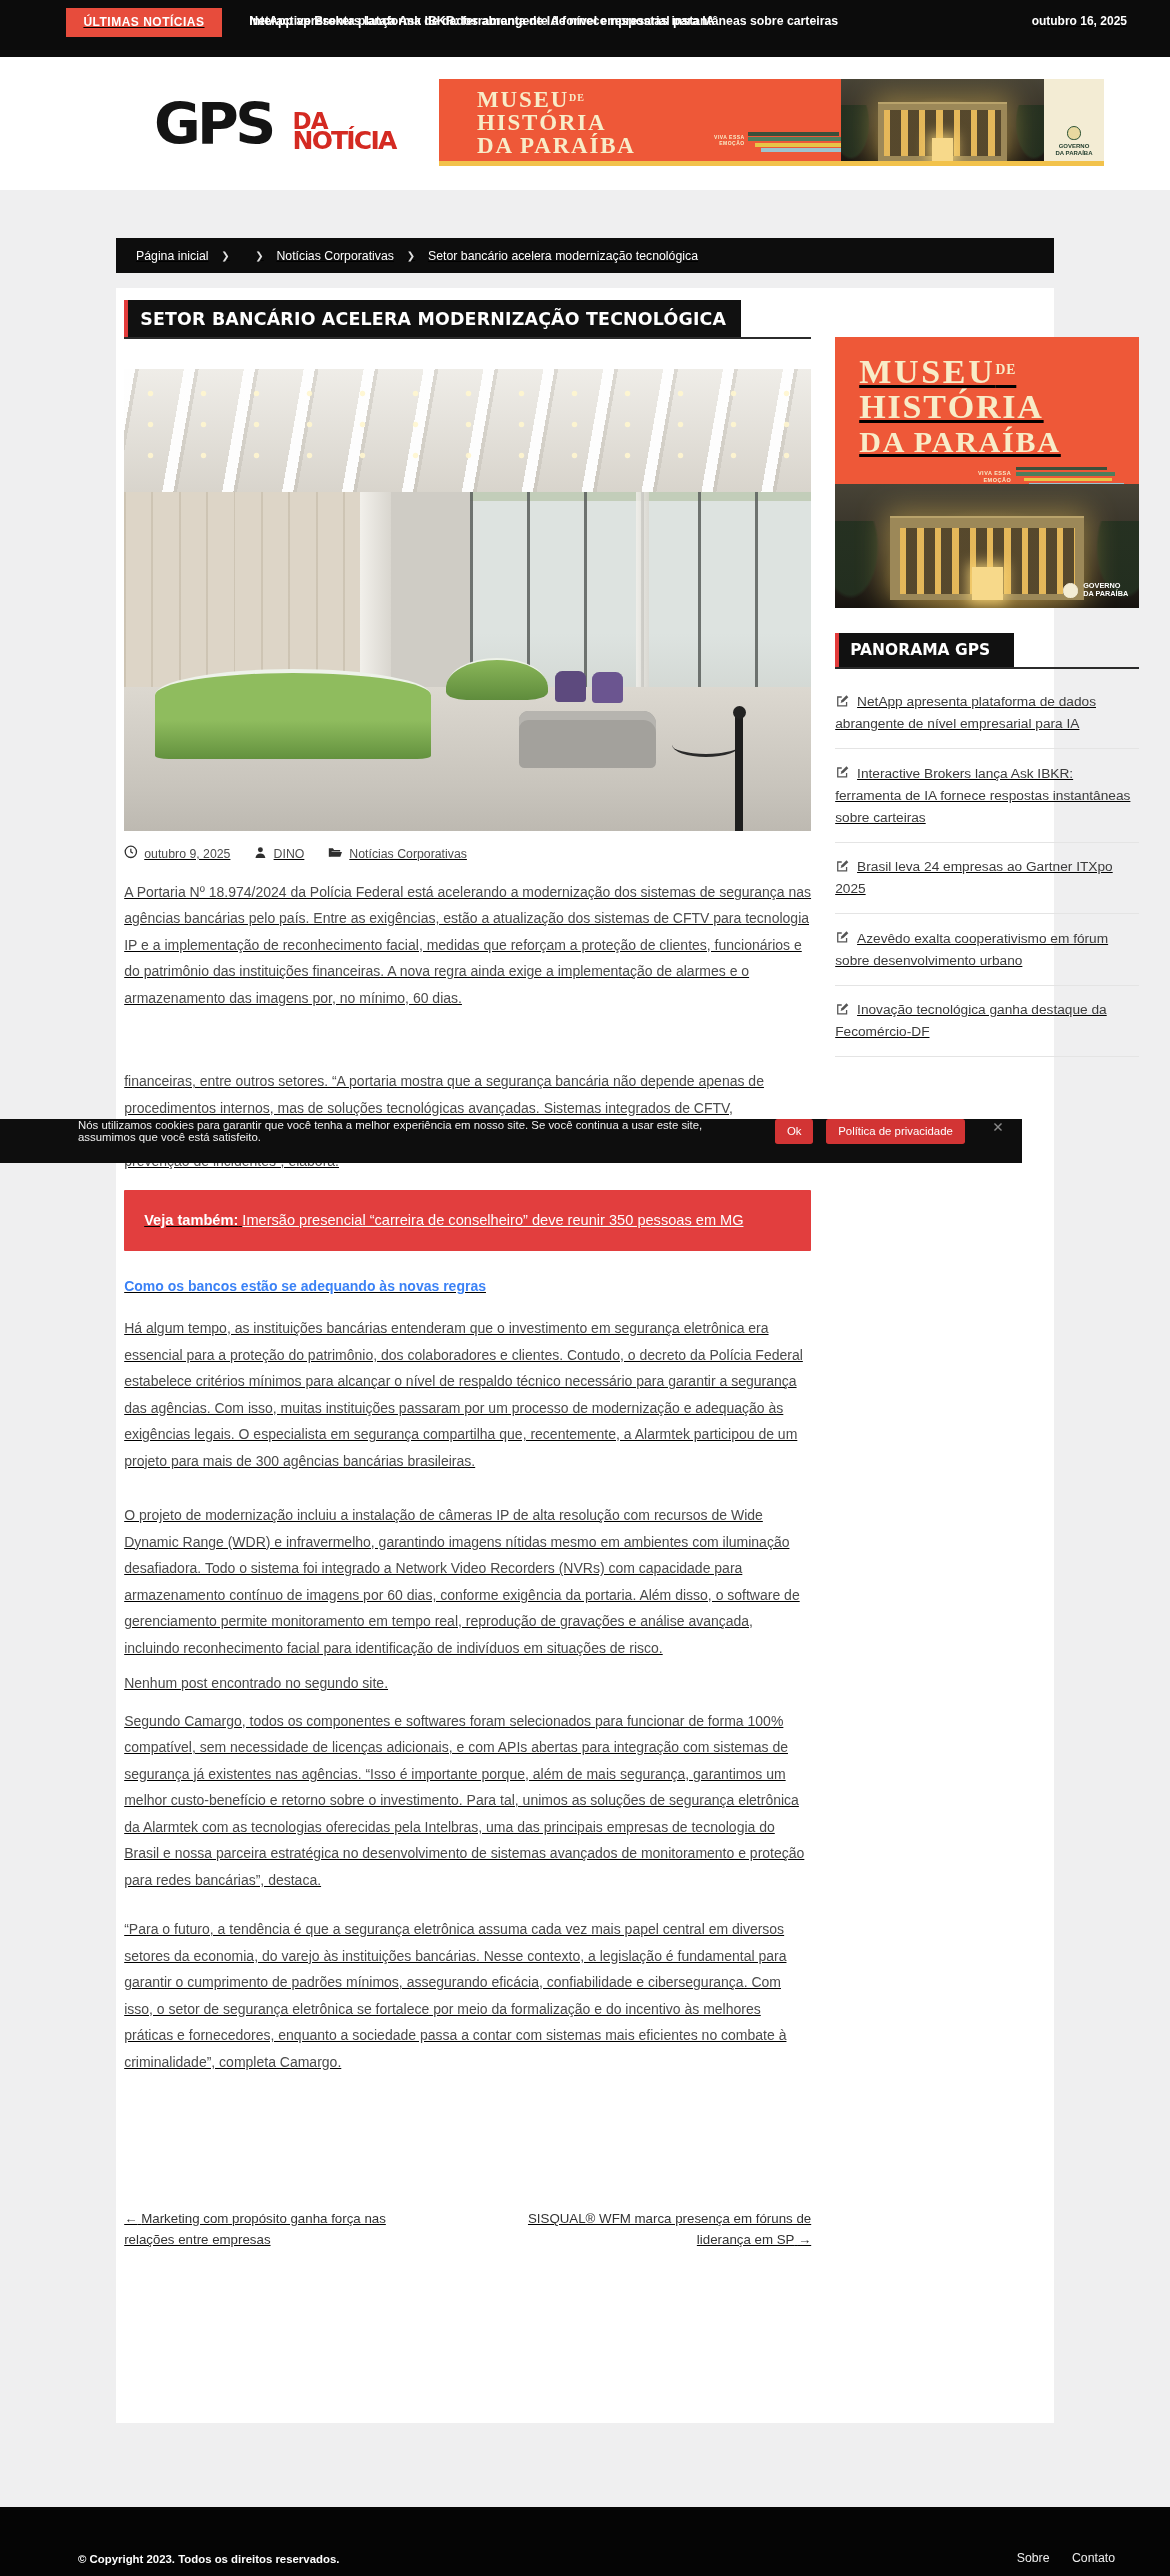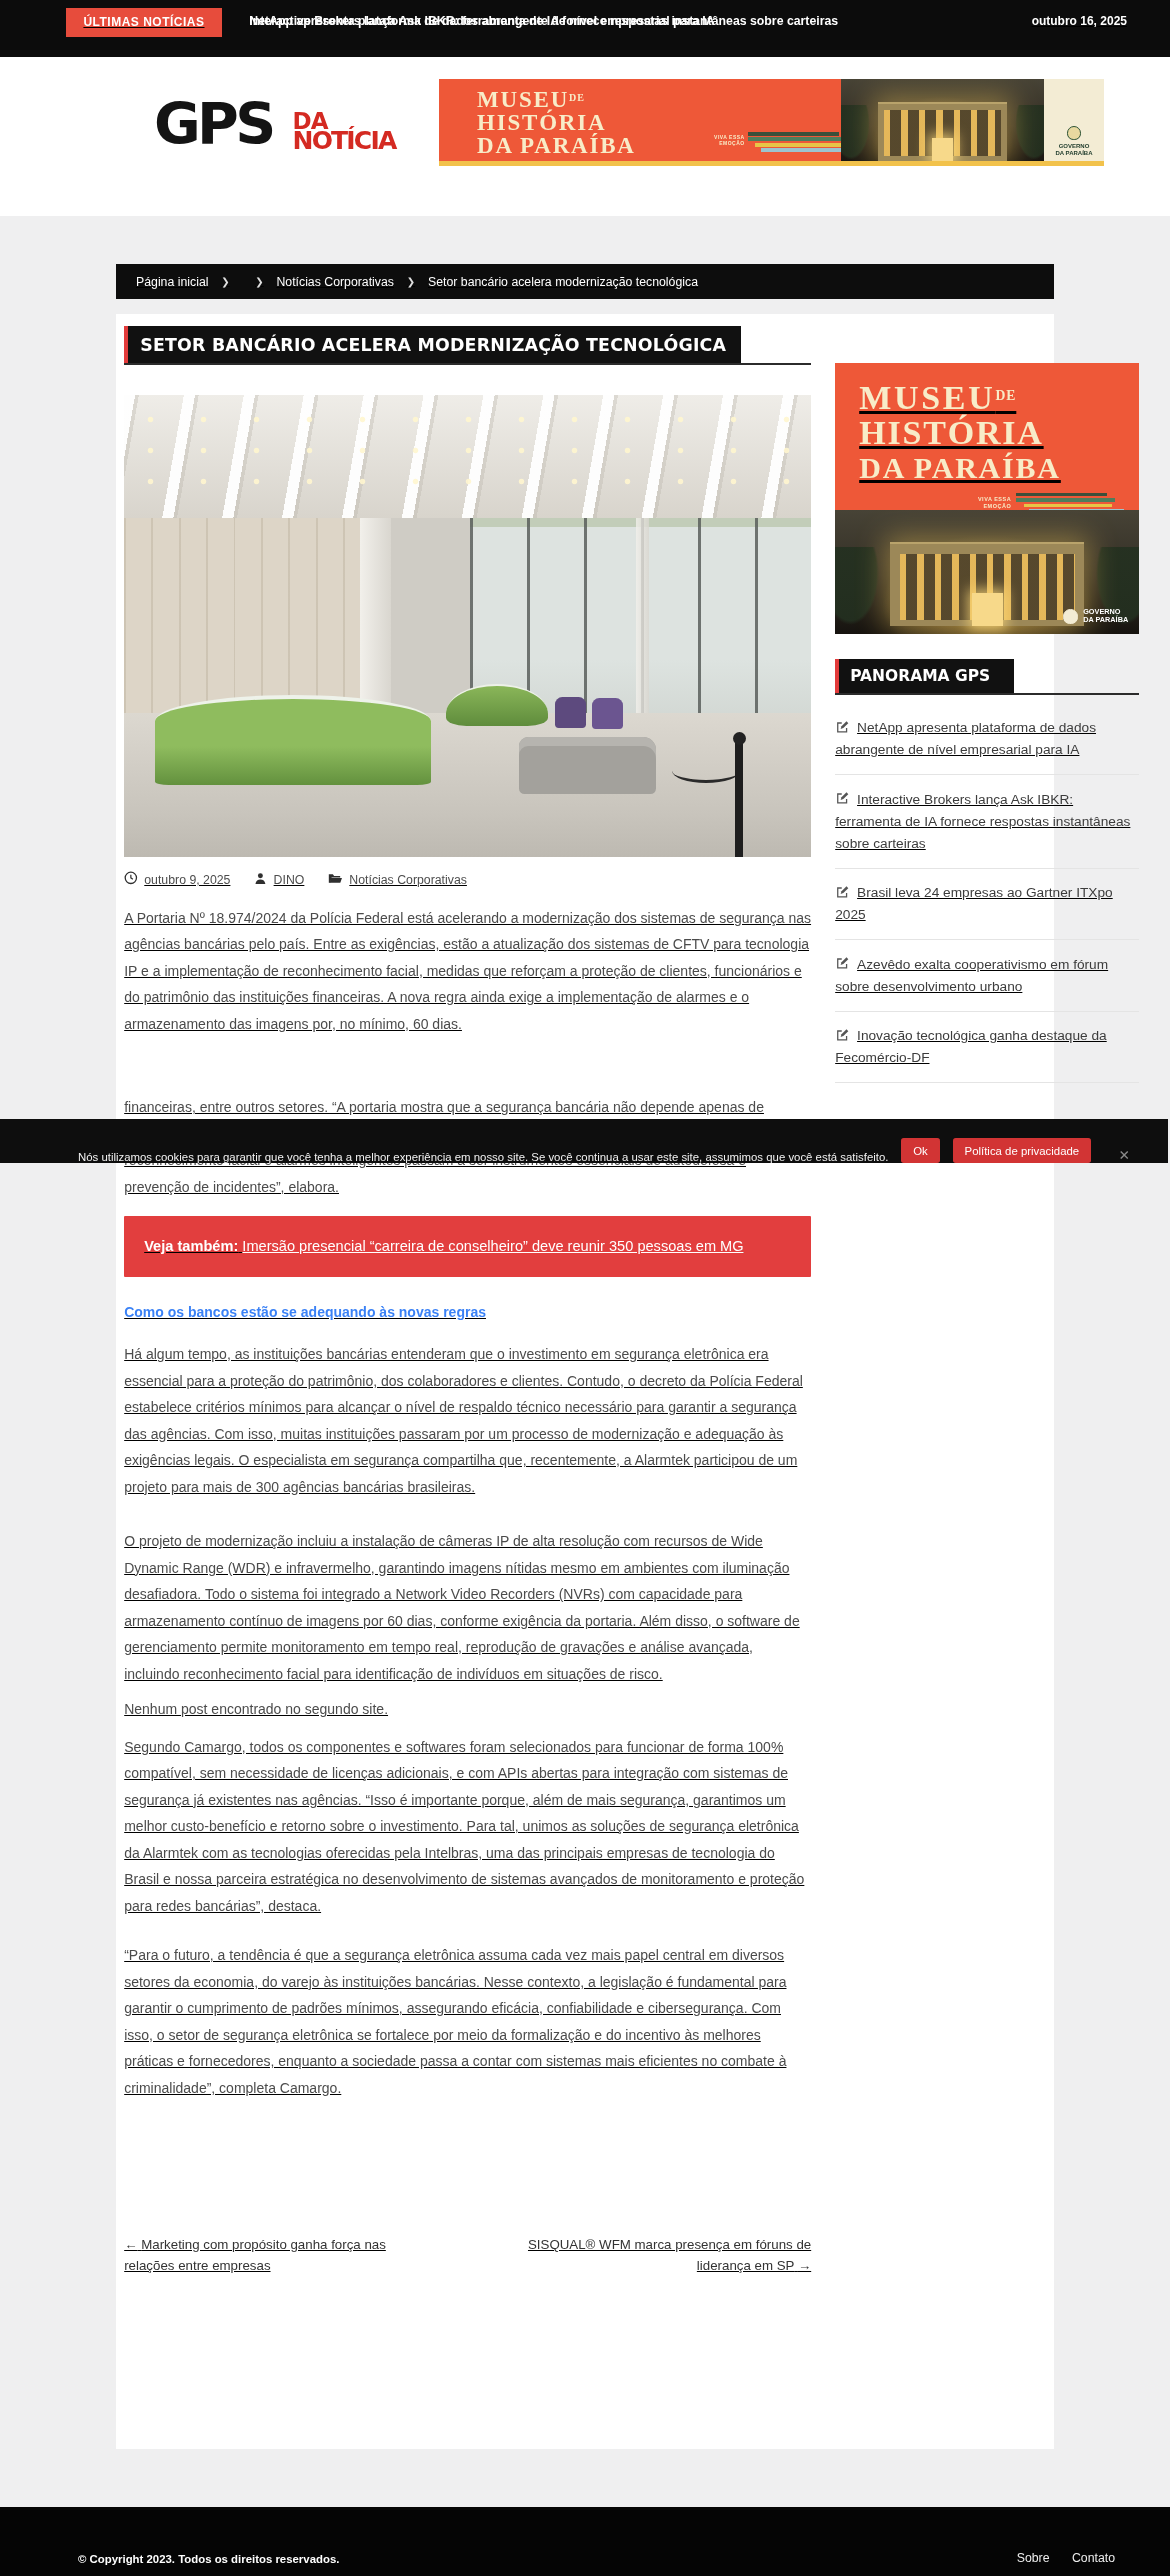--- a/index.html
+++ b/index.html
@@ -7,21 +7,21 @@
   .page { position:relative; width:1170px; height:2576px; background:#efeff0; overflow:hidden;text-decoration:underline; }
 
   
   .topbar { height:57px; background:#0c0c0c; display:flex; align-items:flex-start; padding:8.2px 43px 0 66px; }
   .badge { background:#e74c3c; color:#fff; font-size:12px; font-weight:bold; letter-spacing:0.5px; padding:7.3px 17.4px; white-space:nowrap; }
   .ticker { position:relative; width:599px; height:42px; margin-left:27.4px; overflow:hidden; cursor:pointer; }
   .ticker span { position:absolute; left:0; top:3.7px; width:100%; color:#fff; font-weight:bold; font-size:12.3px; line-height:19px; }
   .topdate { margin-left:auto; color:#fff; font-size:12px; font-weight:bold; padding-top:5.5px; white-space:nowrap; }
 
   
-  .header { position:relative; height:159px; background:#fff; }
+  .header { position:relative; height:133px; background:#fff; }
   .logo { position:absolute; left:154px; top:42px; display:flex; cursor:pointer; }
   .logo-gps { font-family:"DejaVu Sans", sans-serif; font-weight:800; font-size:57px; line-height:.9; color:#141414; letter-spacing:-3.7px; }
   .logo-rt { display:flex; flex-direction:column; margin-left:20px; transform:translateY(12.8px); color:#d42a22; font-family:"DejaVu Sans", sans-serif; font-weight:800; line-height:.82; }
   .logo-da { font-size:23px; letter-spacing:-0.9px; }
   .logo-not { font-size:25px; letter-spacing:-1.8px; }
 
   
   .banner { position:absolute; right:66px; top:22px; width:665px; height:87px; display:flex; overflow:hidden; cursor:pointer; background:#ee5838; }
   .bn-left { flex:0 0 265px; padding:7.3px 0 0 38px; color:#f8ecc8; font-family:"Liberation Serif", serif; }
   .bn-l1 { font-size:23px; letter-spacing:1.8px; line-height:23px; font-weight:bold; }
@@ -123,21 +123,21 @@
   .sb-gov .gov-t { color:#fff; font-size:7.3px; line-height:8.2px; text-align:left; }
 
   .pan-wrap { margin-top:25.6px; }
   .pan-title-wrap { border-bottom:2.7px solid #2b2b2b; }
   .pan-title { display:inline-block; background:#111; color:#fff; font-family:"DejaVu Sans", sans-serif; font-size:15.5px; font-weight:bold; padding:8.2px 24px 7.3px 11px; border-left:4.6px solid #e23b3b; }
   .pan-list { margin-top:9.1px; }
   .pan-item { display:block; padding:13.7px 0 12.8px; border-bottom:0.9px solid #e4e4e4; color:#3c3c3c; font-size:13.7px; line-height:22px; text-decoration:none; cursor:pointer; }
   .pan-item svg { vertical-align:-1.8px; margin-right:7.3px; }
 
   
-  .cookie-bar { position:absolute; left:0; top:1119px; width:1168px; height:44px; background:#0e0e0e; display:flex; align-items:flex-end; padding:0 18.3px 0 78px; z-index:40; }
+  .cookie-bar { position:absolute; left:0; top:1119px; width:1022px; height:44px; background:#0e0e0e; display:flex; align-items:flex-start; padding:0 18.3px 0 78px; z-index:40; }
   .ck-msg { color:#f2f2f2; font-size:11.4px; }
   .ck-btn { background:#d23434; color:#fff; font-size:11.4px; border:none; border-radius:2.7px; padding:6.4px 12px; margin-left:12.8px; cursor:pointer; white-space:nowrap; }
   .ck-x { color:#8a8a8a; font-size:13.7px; margin-left:27.4px; cursor:pointer; }
 
   
   .footer { position:absolute; left:0; bottom:0; width:1170px; height:69px; background:#050505; display:flex; align-items:flex-end; justify-content:space-between; padding:0 55px 11px 78px; }
   .ft-copy { color:#fff; font-size:11.4px; font-weight:bold; }
   .ft-links a { color:#eee; font-size:12.3px; text-decoration:none; margin-left:18.3px; cursor:pointer; }
 </style>
 </head>

